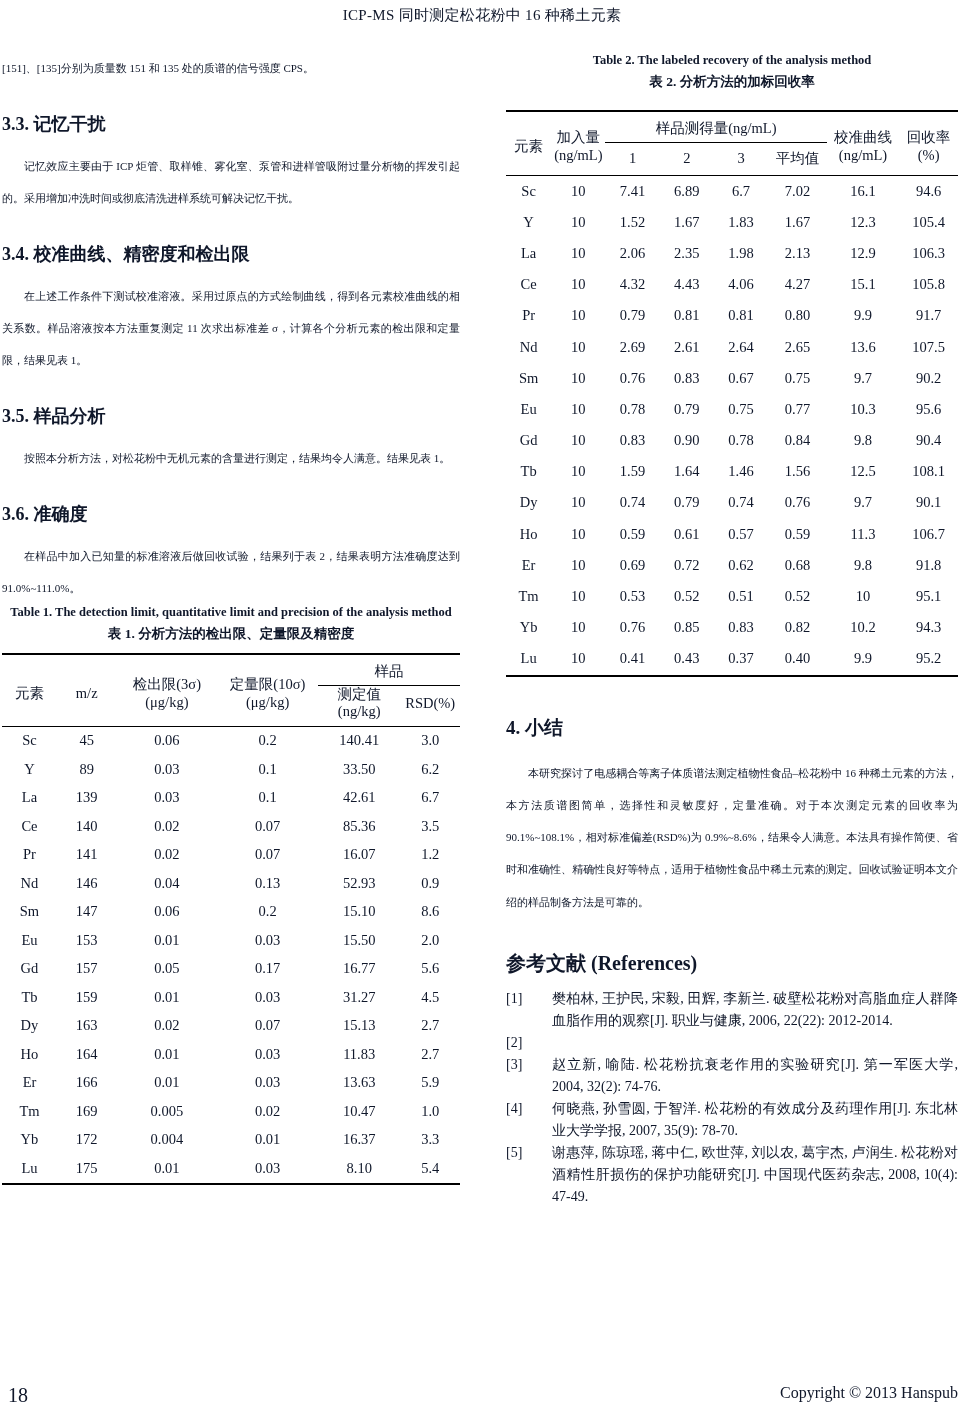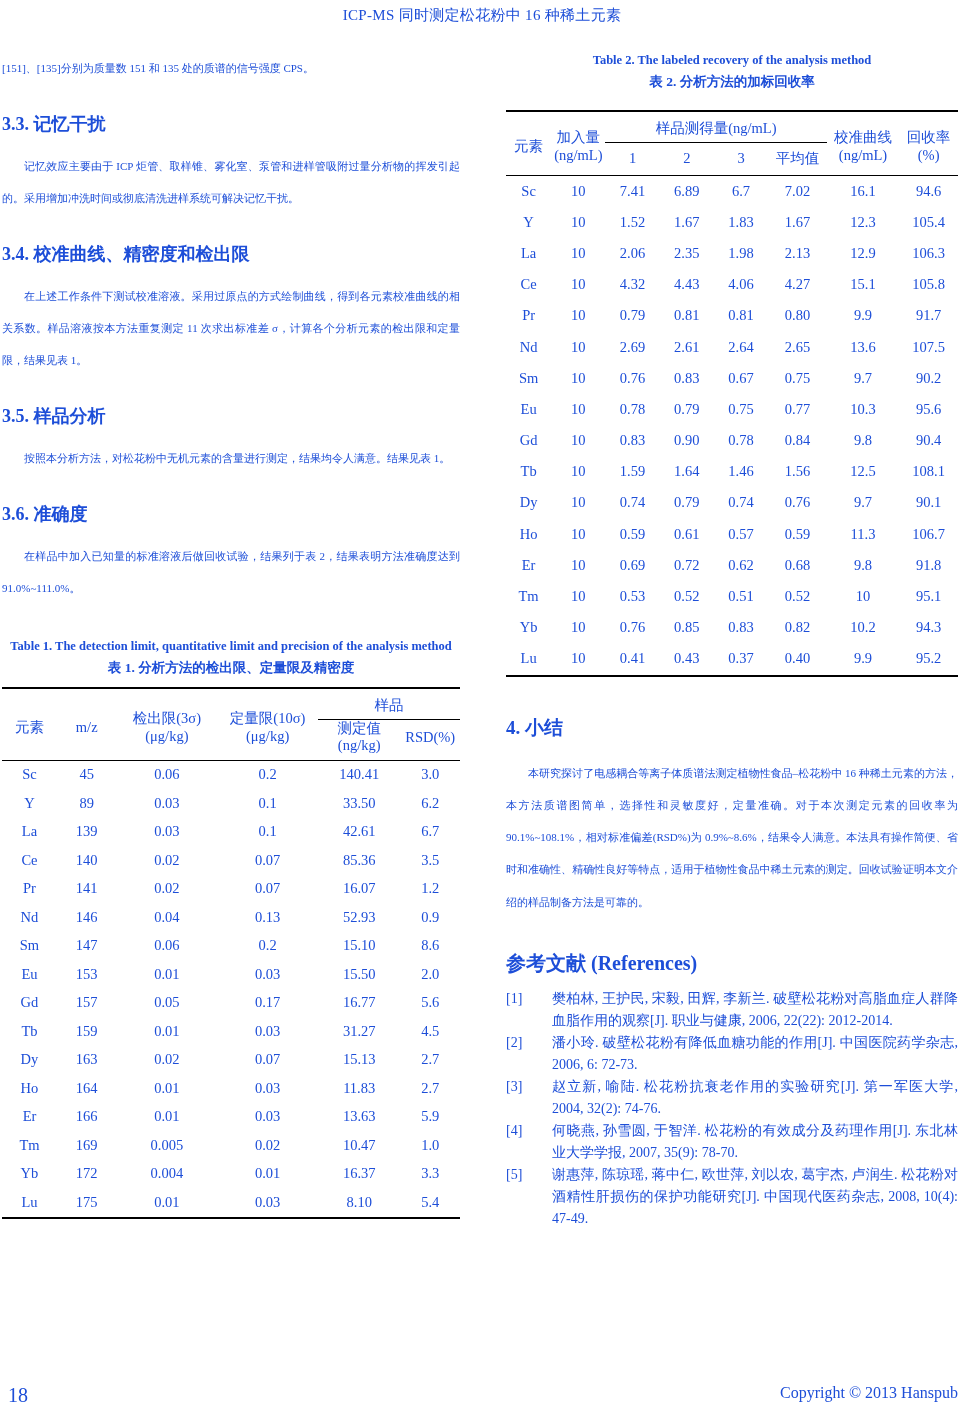--- a/index.html
+++ b/index.html
@@ -1,21 +1,21 @@
 <!DOCTYPE html>
 <html><head>
 <meta charset="utf-8">
 <style>
   html, body { margin: 0; padding: 0; background: #ffffff; }
   .page {
     position: relative;
     width: 964px;
     height: 1414px;
     background: #ffffff;
-    color: #1d4ed8;
+    color: #0f172a;
     font-family: "Liberation Serif", "DejaVu Serif", serif;
     overflow: hidden;
   }
   .running-head {
     position: absolute;
     top: 6px; left: 0; width: 100%;
     text-align: center;
     font-size: 15px;
     letter-spacing: 0.3px;
   }
@@ -44,21 +44,21 @@
     font-weight: bold;
   }
   h2.refs-h {
     font-size: 20px;
     line-height: 30px;
     margin: 30px 0 10px 0;
     font-weight: bold;
   }
 
   .tbl-cap { text-align: center; }
-  .cap-left-margin { margin-top: 34px; }
+  .cap-left-margin { }
   .cap-en {
     font-weight: bold;
     font-size: 12.5px;
     line-height: 17.5px;
     max-width: 442px;
     margin: 0 auto;
   }
   .cap-zh {
     font-weight: bold;
     font-size: 13.5px;
@@ -502,21 +502,20 @@
     <p class="body indent" style="line-height:32.3px;">本研究探讨了电感耦合等离子体质谱法测定植物性食品–松花粉中 16 种稀土元素的方法，本方法质谱图简单，选择性和灵敏度好，定量准确。对于本次测定元素的回收率为 90.1%~108.1%，相对标准偏差(RSD%)为 0.9%~8.6%，结果令人满意。本法具有操作简便、省时和准确性、精确性良好等特点，适用于植物性食品中稀土元素的测定。回收试验证明本文介绍的样品制备方法是可靠的。</p>
 
     <h2 class="refs-h">参考文献  (References)</h2>
     <div class="refs-list">
       <div class="ref">
         <span class="ref-num">[1]</span>
         <span class="ref-text">樊柏林, 王护民, 宋毅, 田辉, 李新兰. 破壁松花粉对高脂血症人群降血脂作用的观察[J]. 职业与健康, 2006, 22(22): 2012-2014.</span>
       </div>
       <div class="ref">
         <span class="ref-num">[2]</span>
-        <span class="ref-text">潘小玲. 破壁松花粉有降低血糖功能的作用[J]. 中国医院药学杂志, 2006, 6: 72-73.</span>
       </div>
       <div class="ref">
         <span class="ref-num">[3]</span>
         <span class="ref-text">赵立新, 喻陆. 松花粉抗衰老作用的实验研究[J]. 第一军医大学, 2004, 32(2): 74-76.</span>
       </div>
       <div class="ref">
         <span class="ref-num">[4]</span>
         <span class="ref-text">何晓燕, 孙雪圆, 于智洋. 松花粉的有效成分及药理作用[J]. 东北林业大学学报, 2007, 35(9): 78-70.</span>
       </div>
       <div class="ref">

